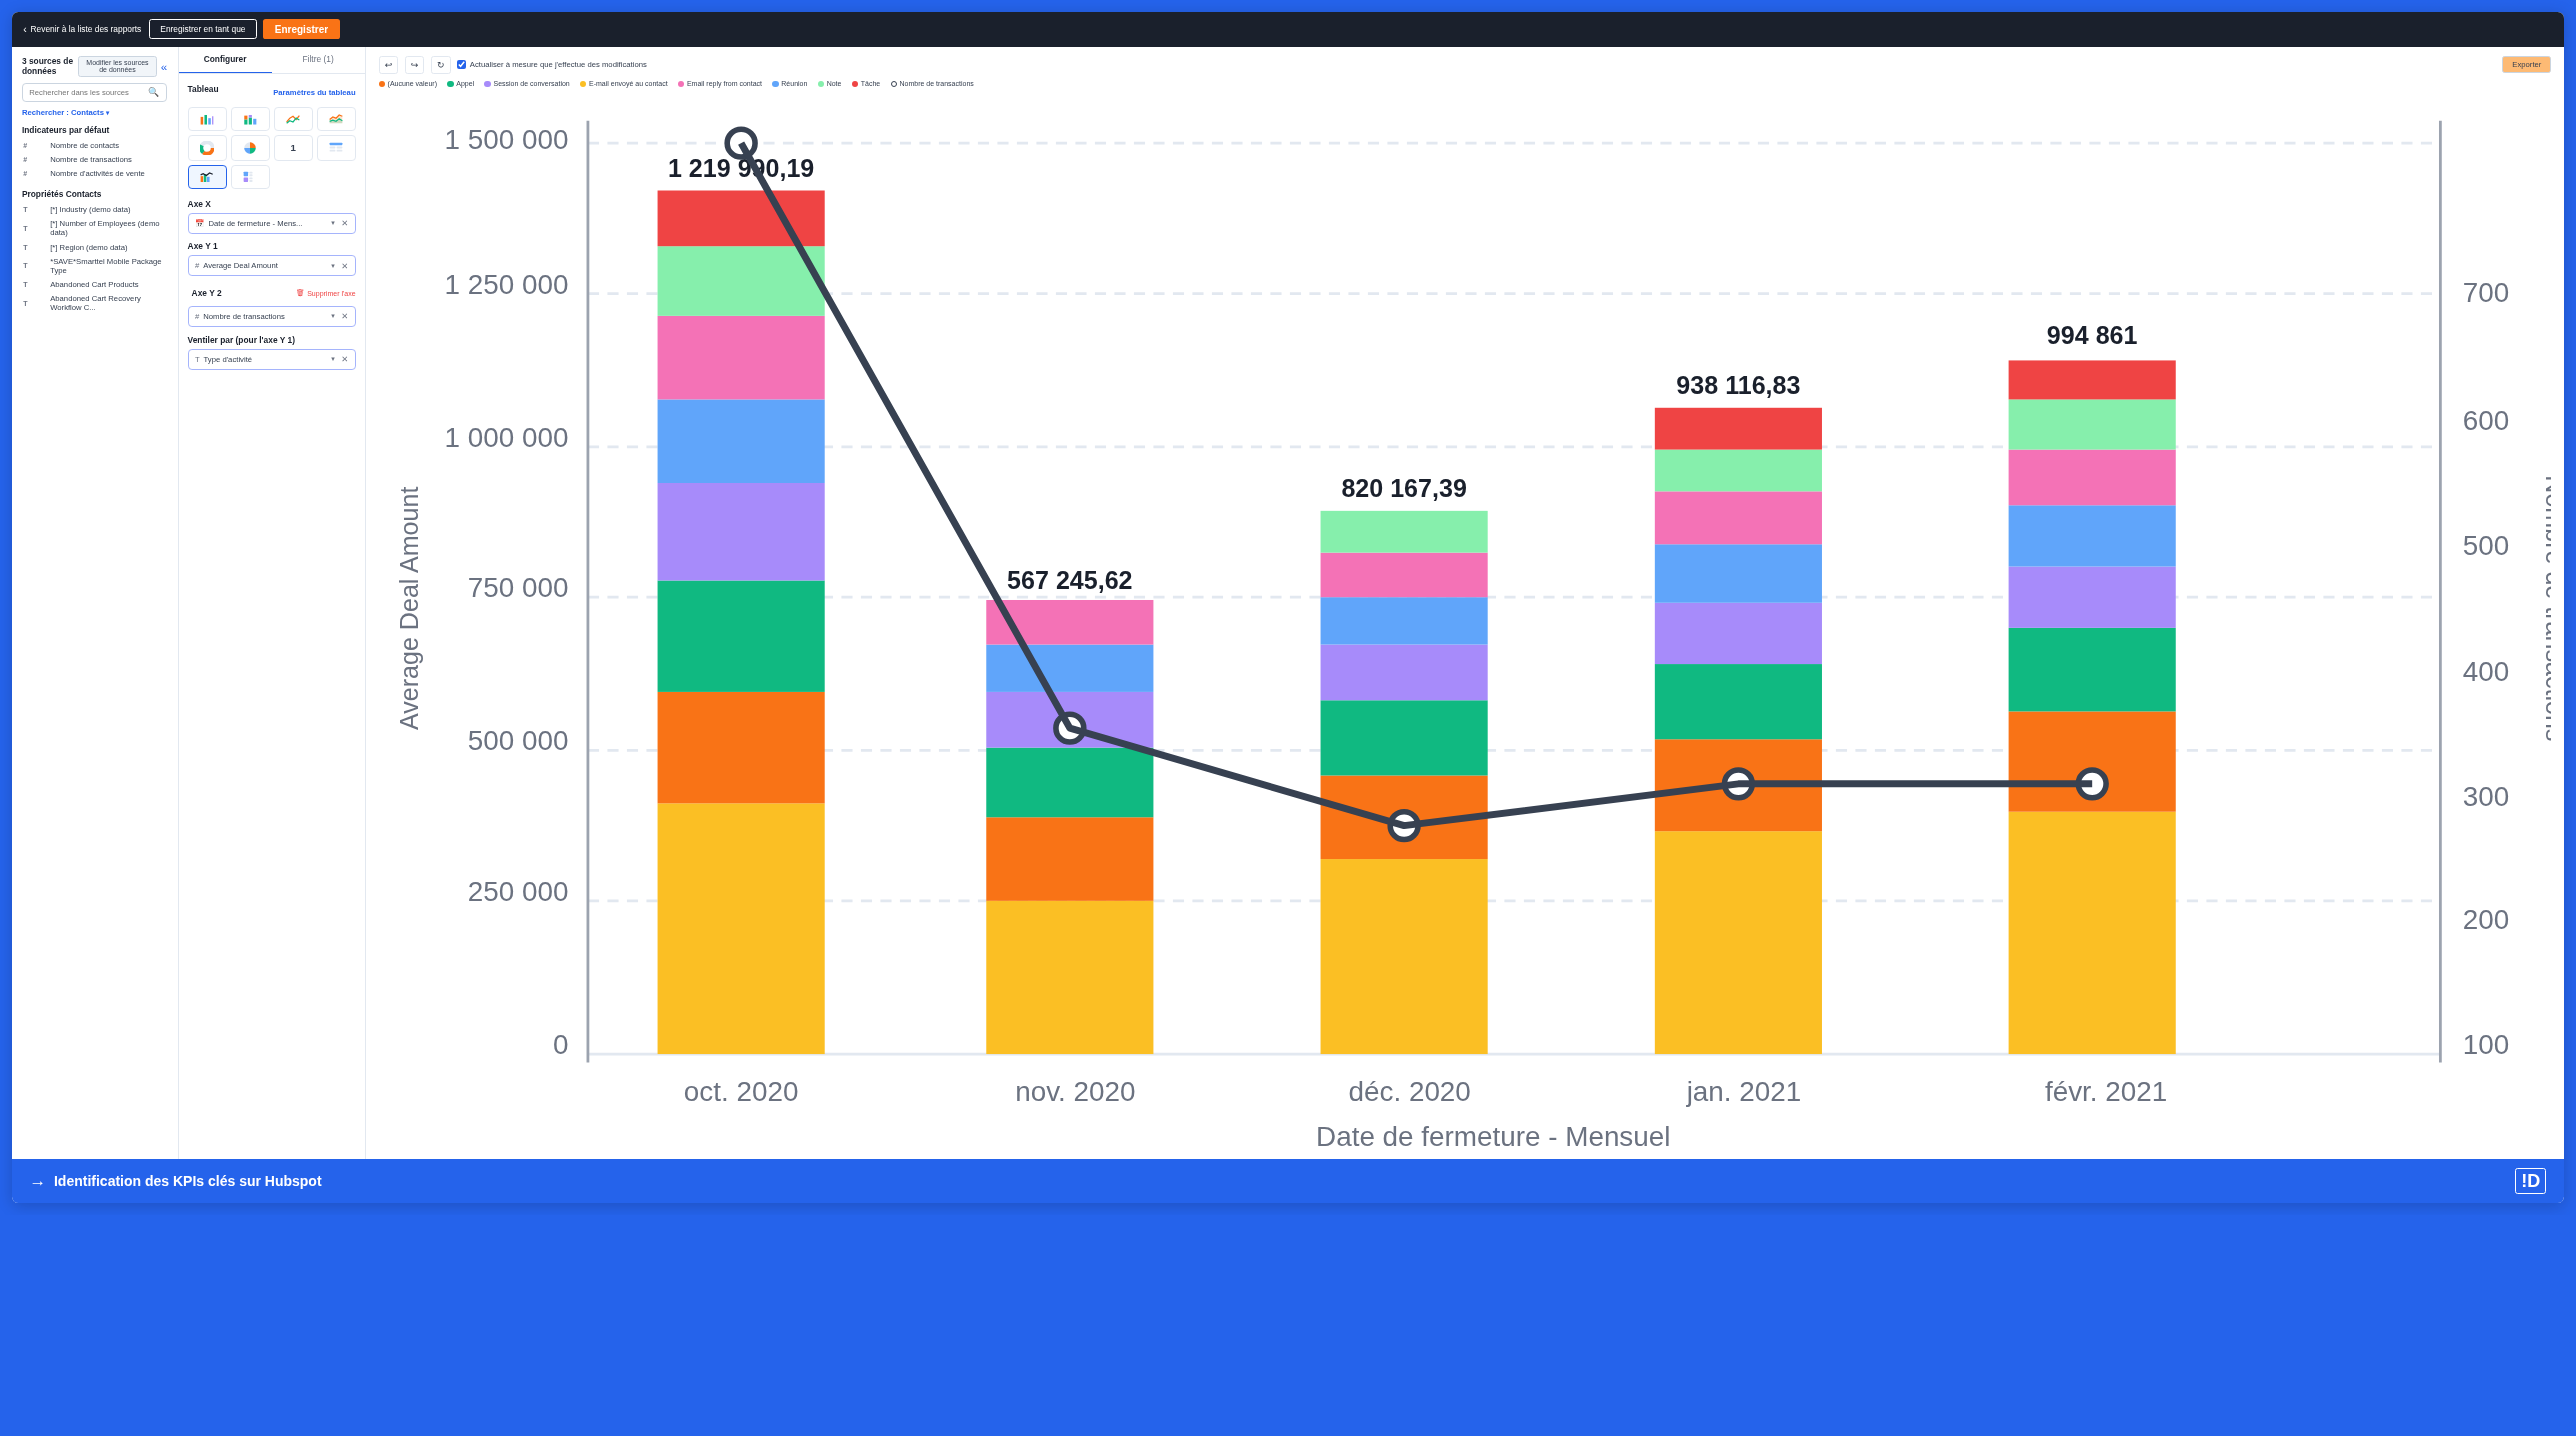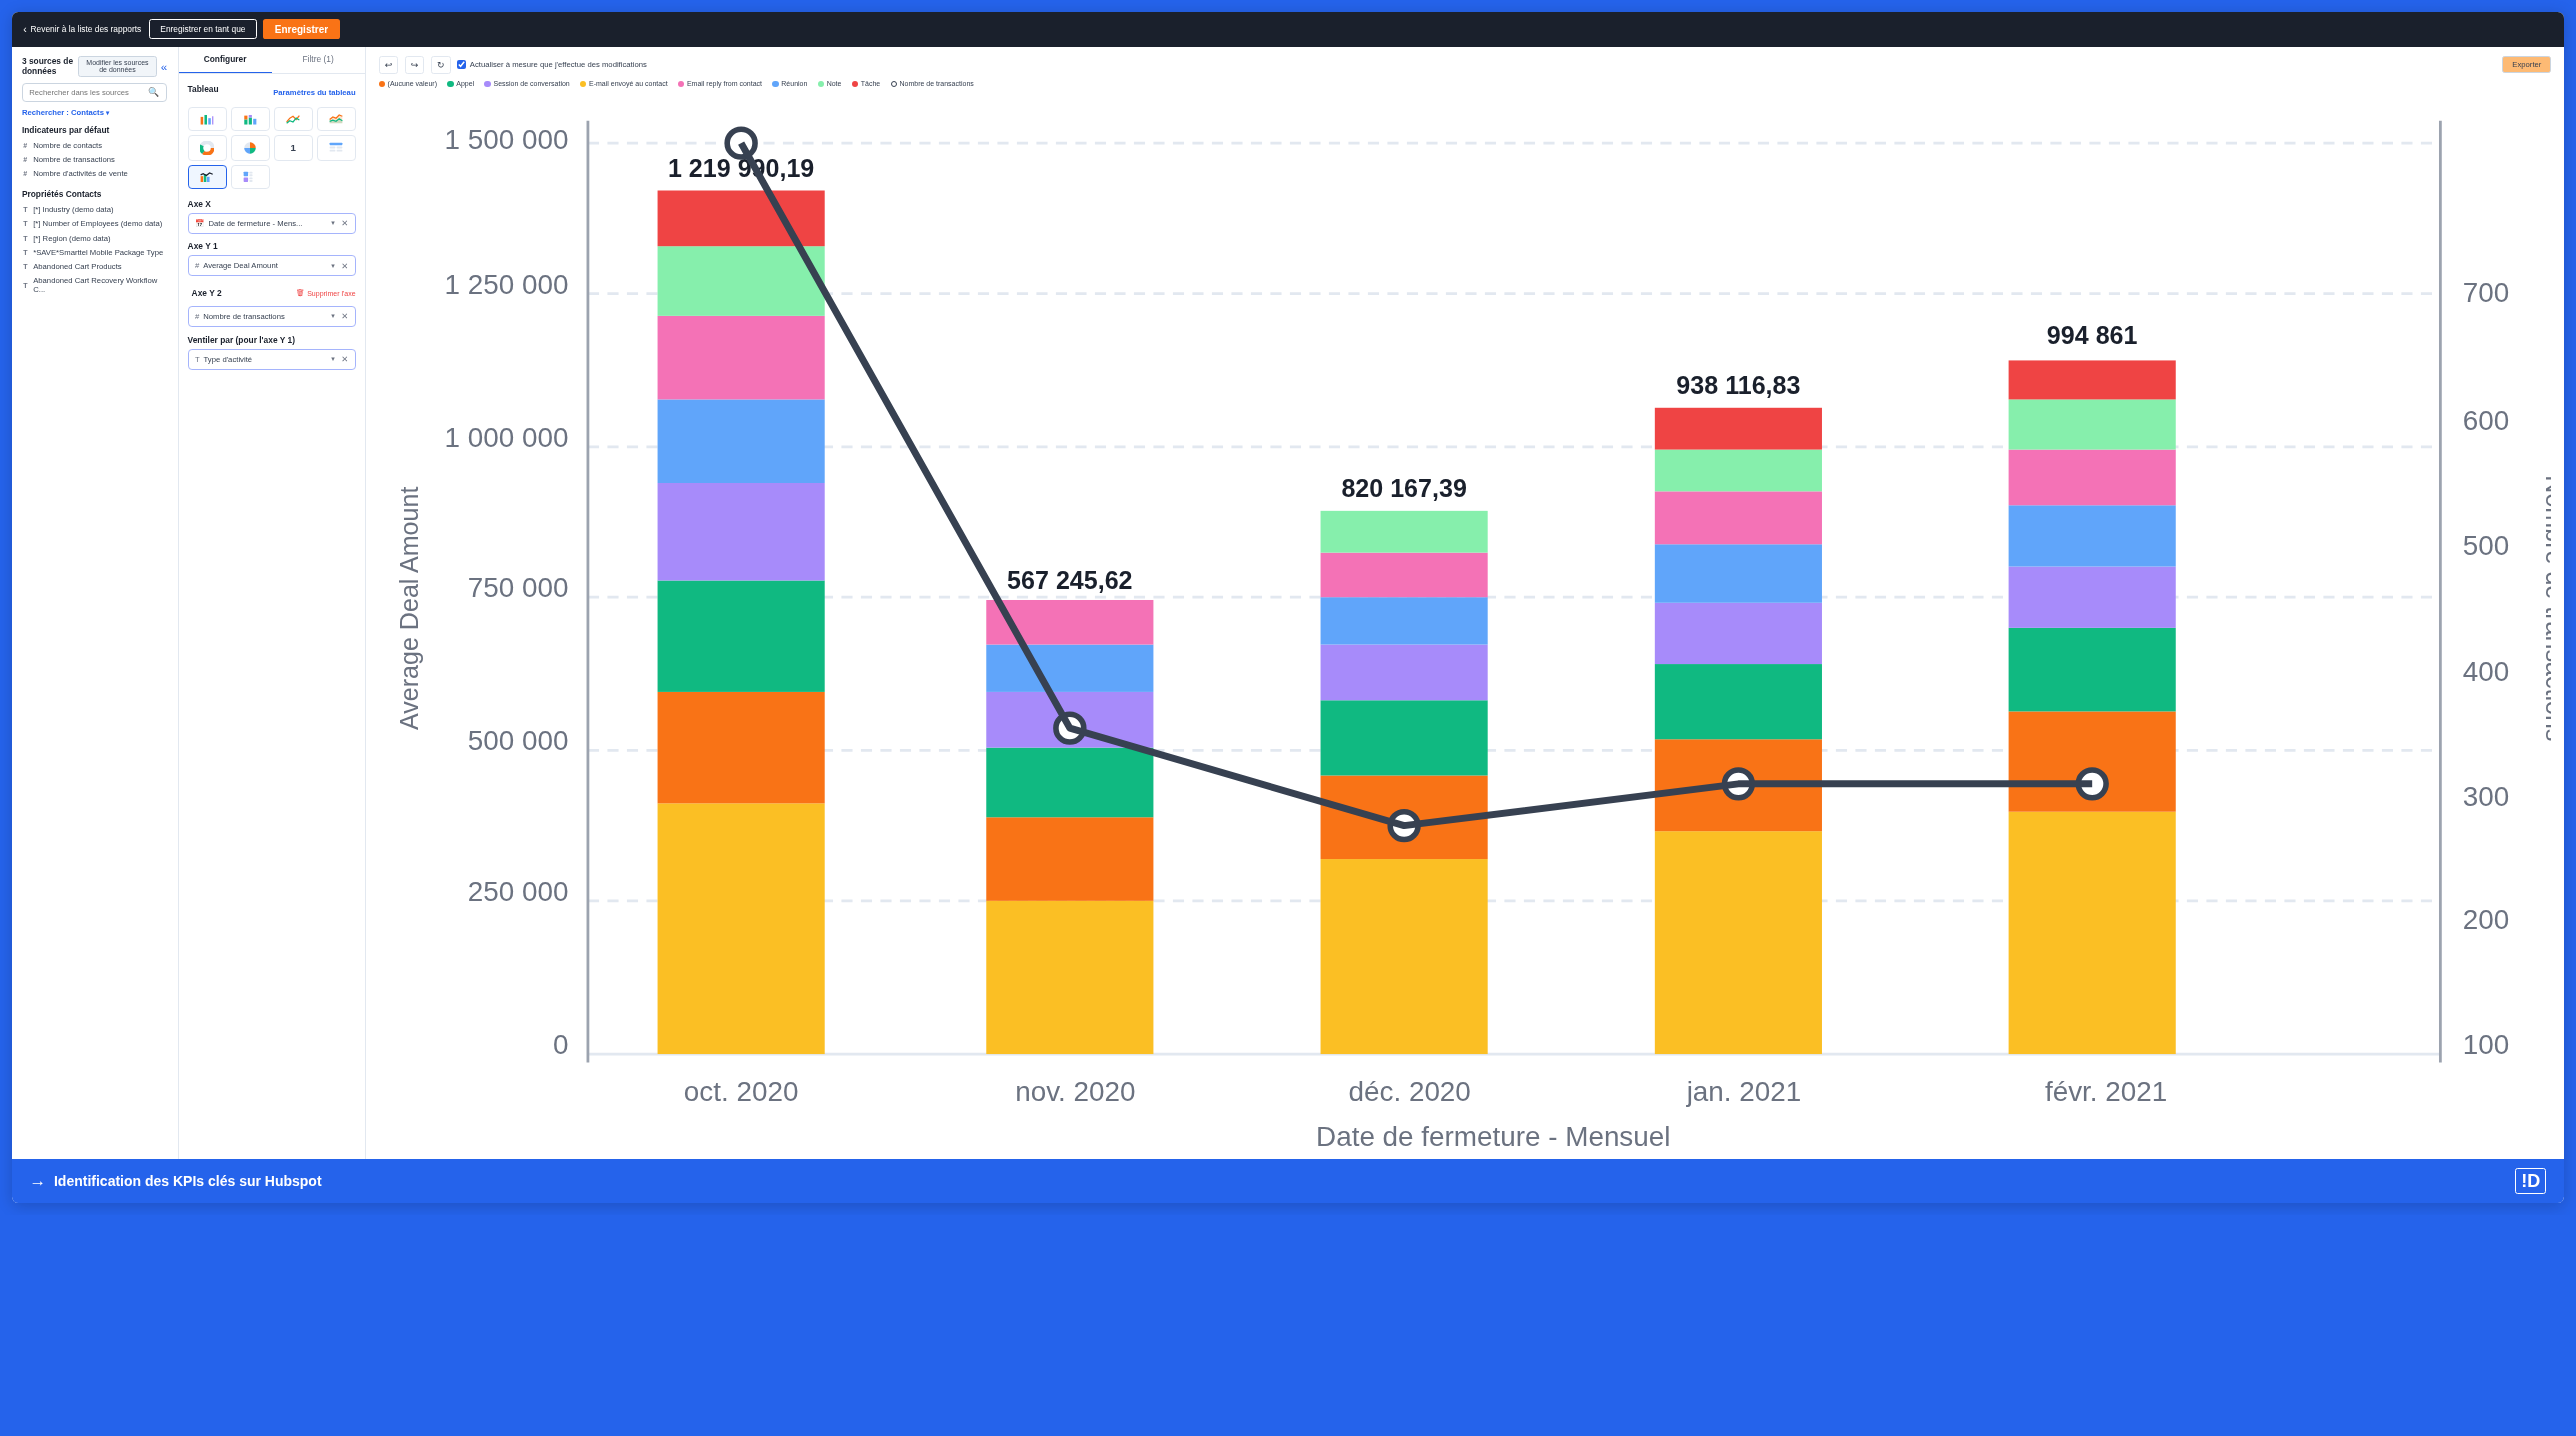--- a/index.html
+++ b/index.html
@@ -74,21 +74,21 @@
       padding: 3.2px 6.4px; gap: 5.1px; margin-bottom: 6.4px;
     }
     .search-box input {
       border: none; outline: none; font-size: 7.7px; color: #6b7280; flex: 1; background: transparent;
     }
     .search-icon { color: #2563eb; font-size: 9px; cursor: pointer; }
     .filter-label { font-size: 7.7px; color: #374151; margin-bottom: 6.4px; }
     .filter-label span { color: #2563eb; font-weight: 600; cursor: pointer; }
     .section-title { font-size: 8.4px; font-weight: 700; color: #1a202c; margin: 7.7px 0 3.9px; }
     .sidebar-item {
-      display: flex; align-items: center; gap: 1px;
+      display: flex; align-items: center; gap: 18px;
       padding: 2.6px 1.3px; font-size: 7.7px; color: #374151; cursor: pointer;
     }
     .sidebar-item .type-badge {
       color: #6b7280; font-size: 7px; font-weight: 600; min-width: 9px;
     }
 
     
     .center-panel {
       width: 187px;
       min-width: 174px;

